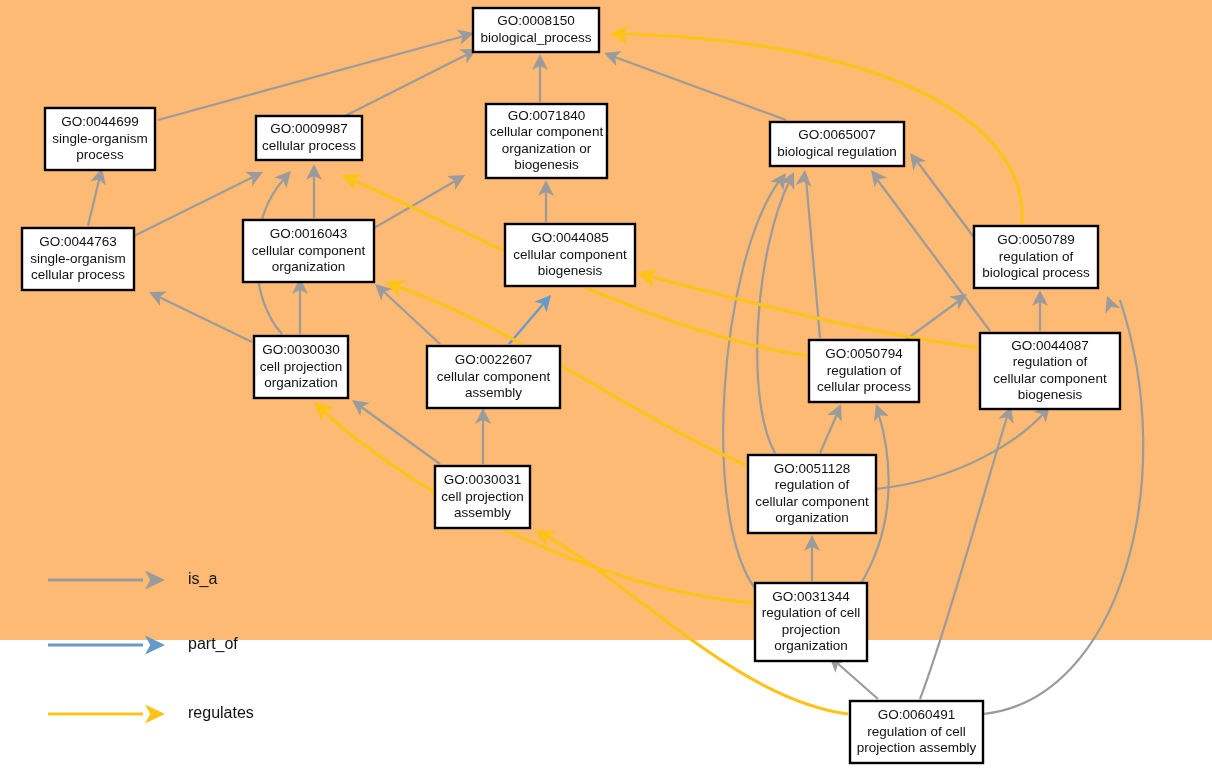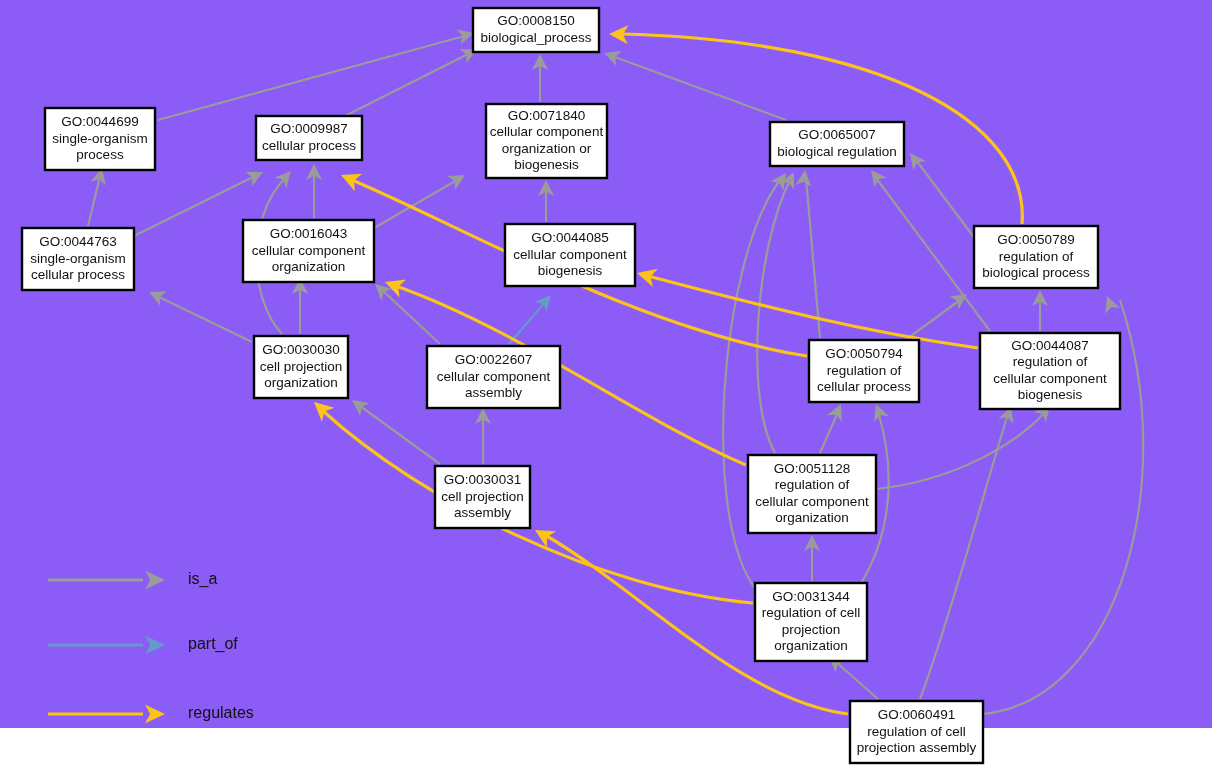--- a/index.html
+++ b/index.html
@@ -1,18 +1,18 @@
 <!DOCTYPE html>
 <html><head>
 <meta charset="utf-8">
 <style>
   html,body{margin:0;padding:0;background:#ffffff;}
   body{width:1212px;height:770px;overflow:hidden;
        font-family:"Liberation Sans","DejaVu Sans",sans-serif;}
-  #stage{position:relative;width:1212px;height:728px;background:#8b5cf6;}
+  #stage{position:relative;width:1212px;height:640px;background:#fdba74;}
   svg#graph{position:absolute;left:0;top:0;width:1212px;height:770px;}
   .edge{fill:none;stroke-width:2.2;}
   .edge.is_a{stroke:#9b9b9b;}
   .edge.part_of{stroke:#6699cc;}
   .edge.regulates{stroke:#fcc419;stroke-width:3.2;}
   .ahead.is_a{fill:#9b9b9b;}
   .ahead.part_of{fill:#6699cc;}
   .ahead.regulates{fill:#fcc419;}
   .nodebox{fill:#ffffff;stroke:#000000;stroke-width:2.4;}
   .nodetxt{font-family:"Liberation Sans","DejaVu Sans",sans-serif;

